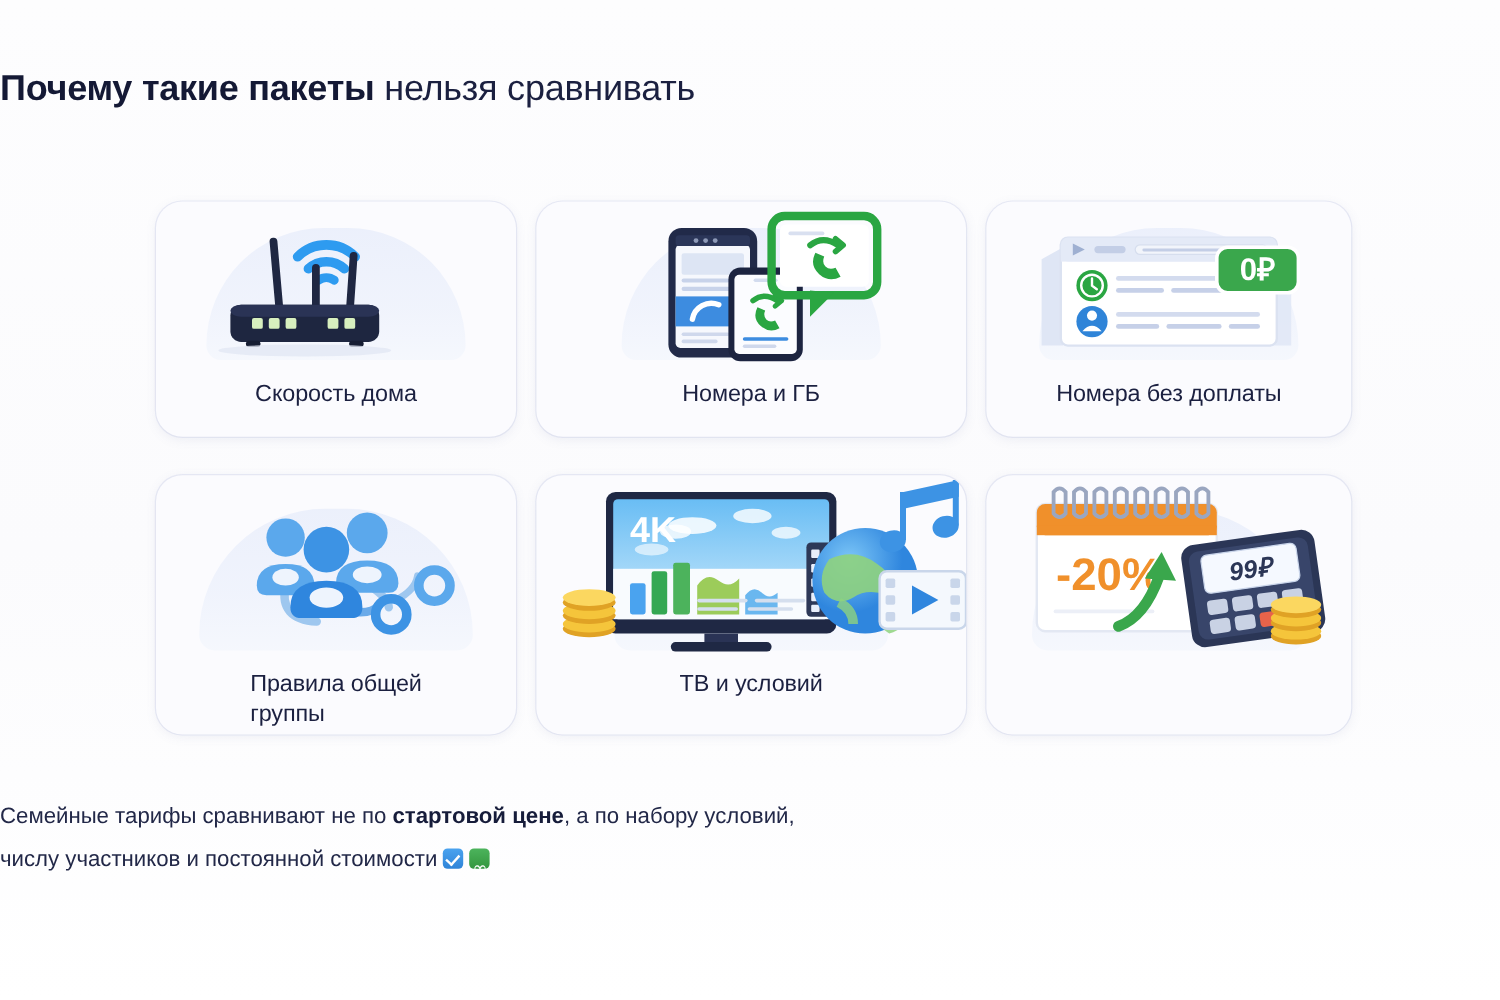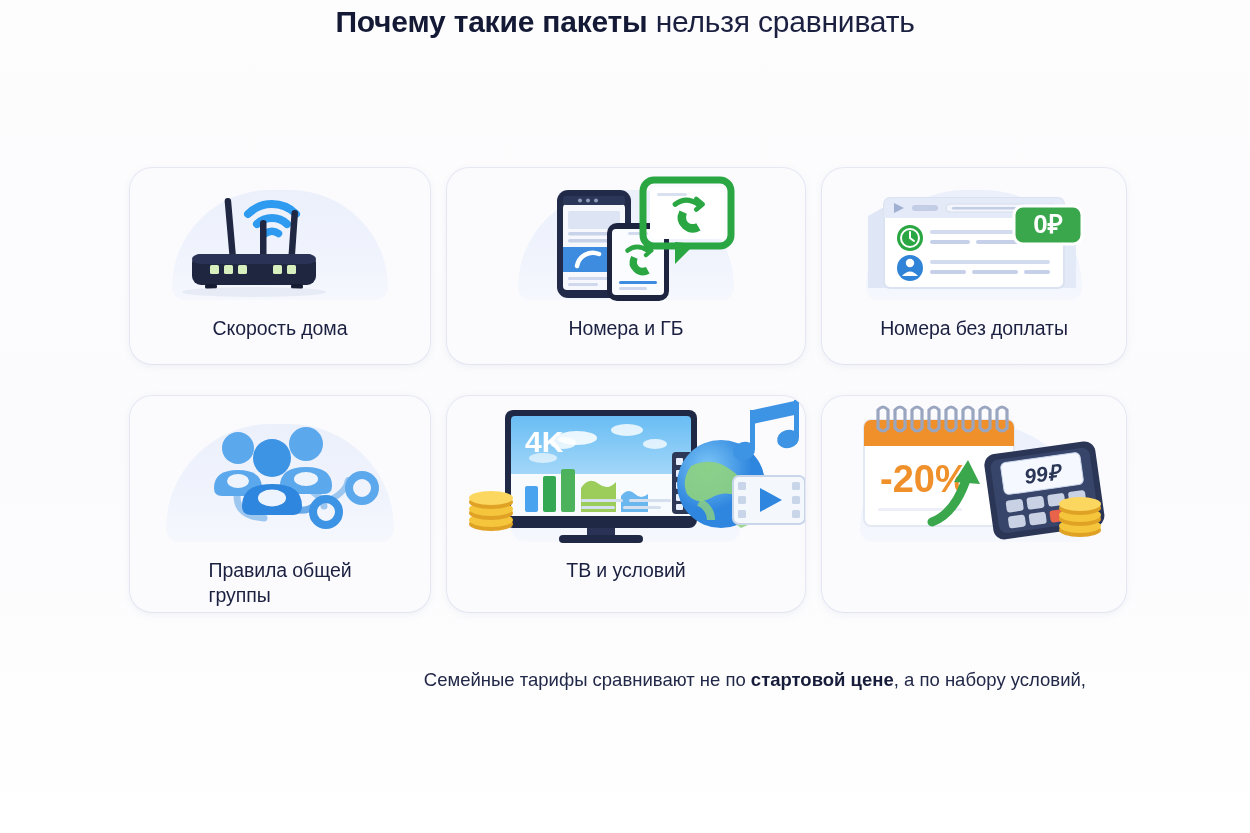--- a/index.html
+++ b/index.html
@@ -15,21 +15,21 @@
 
   .page {
     width: 1250px;
     height: 833px;
     position: relative;
     background: linear-gradient(180deg, #fdfdfe 0%, #fbfbfd 55%, #ffffff 100%);
   }
 
   
   .title-block {
-    text-align: center;
+    padding-top: 52px;
   }
   .title-line {
     font-size: 30px;
     line-height: 44px;
     color: #1b2040;
     letter-spacing: -0.2px;
   }
   .title-strong { font-weight: bold; color: #141935; }
   .title-normal { font-weight: normal; color: #1b2040; }
 
@@ -99,21 +99,21 @@
     padding: 0 14px;
     letter-spacing: -0.1px;
   }
 
   
   .footer {
     position: absolute;
     left: 0;
     top: 662px;
     width: 1086px;
-    text-align: right;
+    text-align: left;
   }
   .footer-line {
     font-size: 18.5px;
     line-height: 36px;
     color: #222848;
   }
   .footer-strong { font-weight: bold; color: #161c3a; }
 
   .emoji-badge {
     display: inline-block;
@@ -469,15 +469,18 @@
         </div>
       </div>
     </div>
 
   </div>
 
   <div class="footer">
     <div class="footer-line">
       <span>Семейные тарифы сравнивают не по </span><span class="footer-strong">стартовой цене</span><span>, а по набору условий,</span>
     </div>
+    <div class="footer-line">
+      <span>числу участников и постоянной стоимости</span><span class="emoji-badge emoji-check"></span><span class="emoji-badge emoji-inf"></span>
+    </div>
   </div>
 
 </div>
 
 </body></html>

